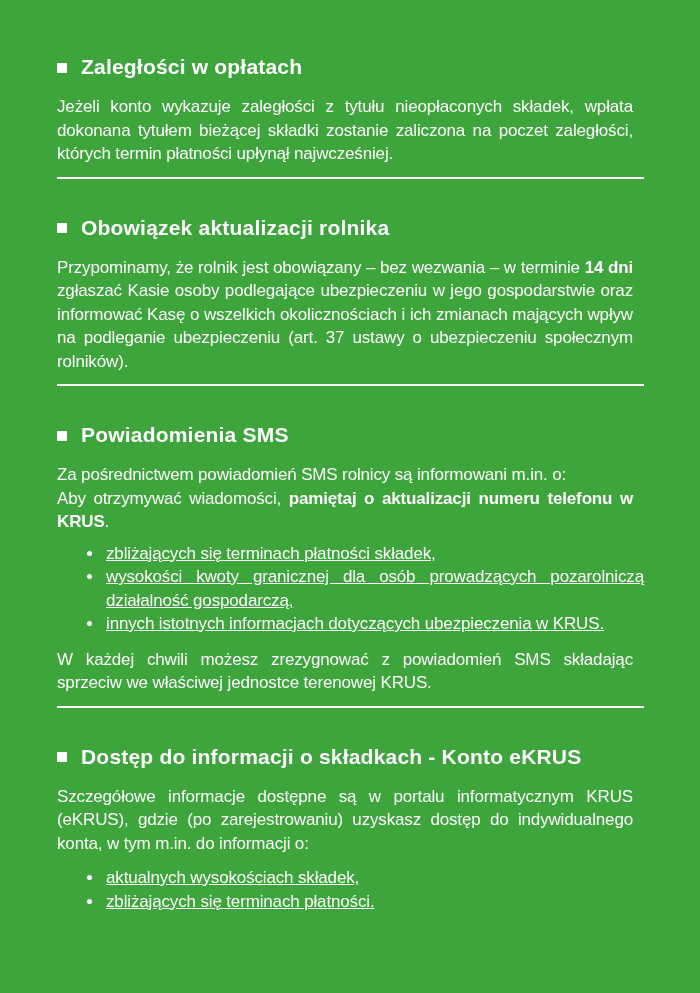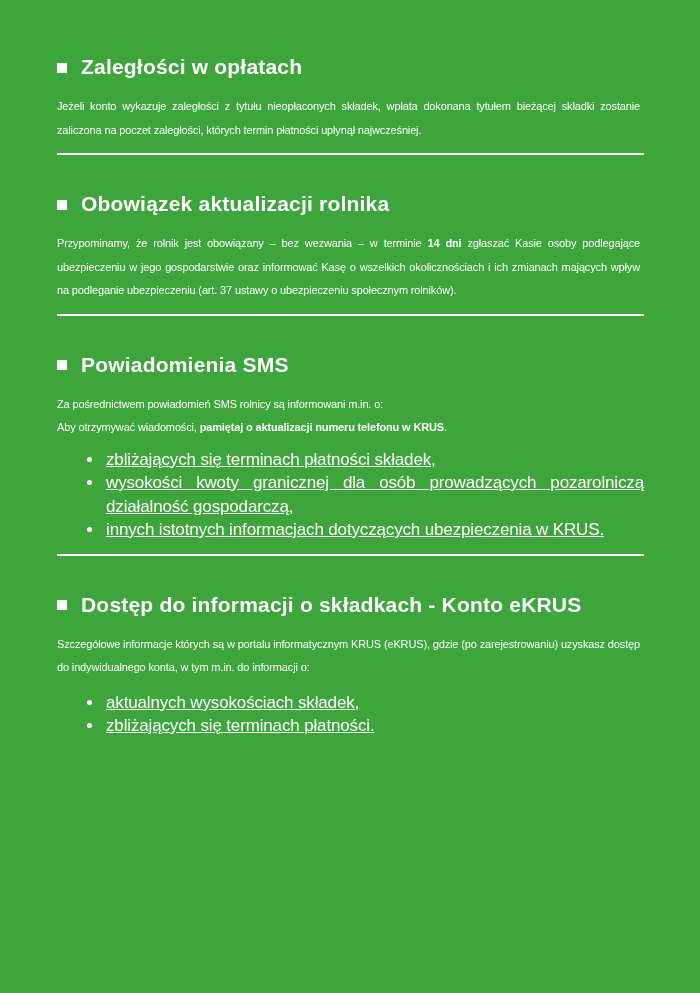--- a/index.html
+++ b/index.html
@@ -30,22 +30,22 @@
     white-space: nowrap;
   }
   .sq {
     flex: none;
     width: 10px;
     height: 10px;
     background: #ffffff;
     margin-top: 1px;
   }
   p.body-text {
-    margin: 0 4px 11px 0;
-    font-size: 11px;
+    margin: 0 11px 11px 0;
+    font-size: 17px;
     line-height: 23.5px;
     letter-spacing: -0.15px;
     text-align: justify;
   }
   p.body-text.no-gap { margin-bottom: 0; }
   strong { font-weight: bold; }
   ul.dot-list {
     margin: 8px 0 12px 0;
     padding: 0 0 0 47px;
     list-style: disc;
@@ -93,28 +93,29 @@
       <span class="sq"></span>
       <span>Powiadomienia SMS</span>
     </h2>
     <p class="body-text no-gap">Za pośrednictwem powiadomień SMS rolnicy są informowani m.in. o:</p>
     <p class="body-text no-gap"><span>Aby otrzymywać wiadomości, </span><strong>pamiętaj o aktualizacji numeru telefonu w KRUS</strong><span>.</span></p>
     <ul class="dot-list">
       <li>zbliżających się terminach płatności składek,</li>
       <li>wysokości kwoty granicznej dla osób prowadzących pozarolniczą działalność gospodarczą,</li>
       <li>innych istotnych informacjach dotyczących ubezpieczenia w KRUS.</li>
     </ul>
+    <p class="body-text">W każdej chwili możesz zrezygnować z powiadomień SMS składając sprzeciw we właściwej jednostce terenowej KRUS.</p>
     <hr class="divider">
   </section>
 
   <section>
     <h2 class="sec-heading">
       <span class="sq"></span>
       <span>Dostęp do informacji o składkach - Konto eKRUS</span>
     </h2>
-    <p class="body-text">Szczegółowe informacje których są w portalu informatycznym KRUS (eKRUS), gdzie (po zarejestrowaniu) uzyskasz dostęp do indywidualnego konta, w tym m.in. do informacji o:</p>
+    <p class="body-text">Szczegółowe informacje dostępne są w portalu informatycznym KRUS (eKRUS), gdzie (po zarejestrowaniu) uzyskasz dostęp do indywidualnego konta, w tym m.in. do informacji o:</p>
     <ul class="dot-list">
       <li>aktualnych wysokościach składek,</li>
       <li>zbliżających się terminach płatności.</li>
     </ul>
   </section>
 
 </div>
 
 </body></html>

